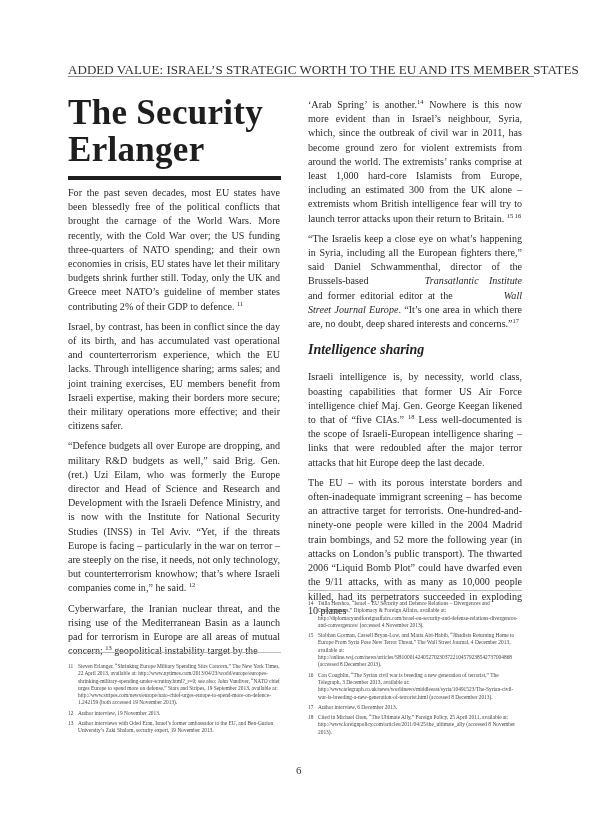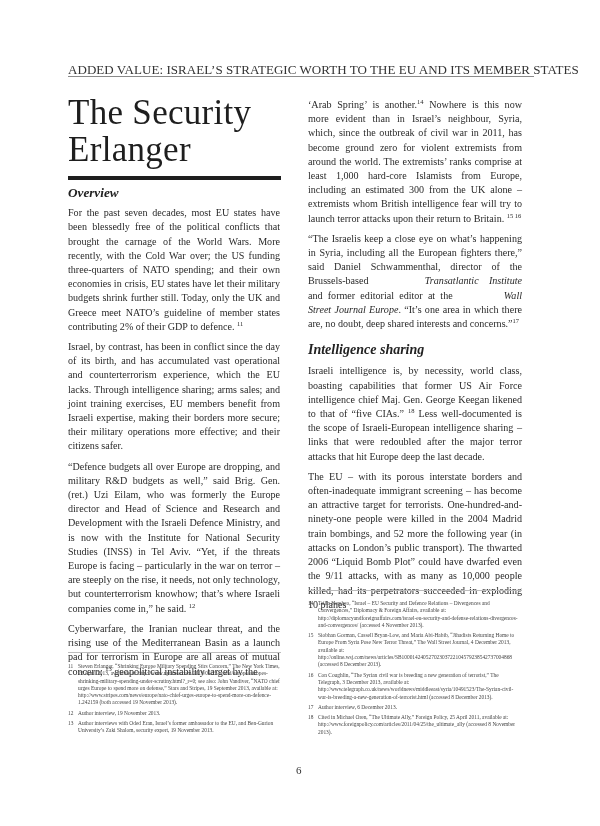--- a/index.html
+++ b/index.html
@@ -6,26 +6,26 @@
   body { width: 600px; height: 826px; position: relative; overflow: hidden;
          font-family: "Liberation Serif", "DejaVu Serif", serif; color: #2a2a2a; }
   .running-head { position: absolute; left: 68px; top: 62px; width: 466px;
          font-size: 13px; letter-spacing: 0.05px; color: #333; white-space: nowrap; }
   .head-rule { position: absolute; left: 68px; top: 76px; width: 466px; height: 1px; background: #8a8a8a; }
 
   .col { position: absolute; width: 212px; font-size: 10.1px; line-height: 14.2px; text-align: justify; }
   .col-left { left: 68px; top: 94px; }
   .col-right { left: 308px; top: 98px; width: 214px; }
 
-  .title { font-family: "Liberation Serif", "DejaVu Serif", serif; font-weight: normal; font-size: 35px;
+  .title { font-family: "Liberation Serif", "DejaVu Serif", serif; font-weight: bold; font-size: 35px;
            line-height: 37px; color: #1e1e1e; margin: 0; text-align: left; letter-spacing: 0.3px; }
   .title-bar { width: 213px; height: 4px; background: #1e1e1e; margin-top: 8px; margin-bottom: 6px; }
   .section-h { font-weight: bold; font-style: italic; font-size: 13.2px; color: #222;
                margin: 4px 0 6px 0; text-align: left; }
-  .section-h.right { font-size: 14px; margin: 12px 0 7px 0; }
+  .section-h.right { font-size: 14px; margin: 12px 0 13px 0; }
   p { margin: 0 0 6px 0; }
   sup { font-size: 6.5px; line-height: 0; vertical-align: 4px; }
   i { font-style: italic; margin-left: 46px; }
 
   .fn-rule { position: absolute; height: 1px; background: #bdbdbd; }
   .fn-rule.left { left: 68px; top: 652px; width: 213px; }
   .fn-rule.right { left: 308px; top: 590px; width: 214px; }
   .fn { position: absolute; font-size: 5.4px; line-height: 7.3px; color: #444; }
   .fn-left { left: 68px; top: 663px; width: 214px; }
   .fn-right { left: 308px; top: 600px; width: 214px; }
@@ -39,21 +39,20 @@
 
 <div class="running-head">ADDED VALUE: ISRAEL’S STRATEGIC WORTH TO THE EU AND ITS MEMBER STATES</div>
 <div class="head-rule"></div>
 
 <div class="col col-left">
   <h1 class="title">
     <span>The Security</span><br>
     <span>Erlanger</span>
   </h1>
   <div class="title-bar"></div>
-  <div class="section-h">Overview</div>
   <p><span>For the past seven decades, most EU states have been blessedly free of the political conflicts that brought the carnage of the World Wars. More recently, with the Cold War over; the US funding three-quarters of NATO spending; and their own economies in crisis, EU states have let their military budgets shrink further still. Today, only the UK and Greece meet NATO’s guideline of member states contributing 2% of their GDP to defence.</span> <sup>11</sup></p>
   <p><span>Israel, by contrast, has been in conflict since the day of its birth, and has accumulated vast operational and counterterrorism experience, which the EU lacks. Through intelligence sharing; arms sales; and joint training exercises, EU members benefit from Israeli expertise, making their borders more secure; their military operations more effective; and their citizens safer.</span></p>
   <p><span>“Defence budgets all over Europe are dropping, and military R&amp;D budgets as well,” said Brig. Gen. (ret.) Uzi Eilam, who was formerly the Europe director and Head of Science and Research and Development with the Israeli Defence Ministry, and is now with the Institute for National Security Studies (INSS) in Tel Aviv. “Yet, if the threats Europe is facing – particularly in the war on terror – are steeply on the rise, it needs, not only technology, but counterterrorism knowhow; that’s where Israeli companies come in,” he said.</span> <sup>12</sup></p>
   <p><span>Cyberwarfare, the Iranian nuclear threat, and the rising use of the Mediterranean Basin as a launch pad for terrorism in Europe are all areas of mutual concern;</span> <sup>13</sup><span> geopolitical instability target by the</span></p>
 </div>
 
 <div class="col col-right">
   <p><span>‘Arab Spring’ is another.</span><sup>14</sup><span> Nowhere is this now more evident than in Israel’s neighbour, Syria, which, since the outbreak of civil war in 2011, has become ground zero for violent extremists from around the world. The extremists’ ranks comprise at least 1,000 hard-core Islamists from Europe, including an estimated 300 from the UK alone – extremists whom British intelligence fear will try to launch terror attacks upon their return to Britain.</span> <sup>15 16</sup></p>
   <p><span>“The Israelis keep a close eye on what’s happening in Syria, including all the European fighters there,” said Daniel Schwammenthal, director of the Brussels-based </span><i>Transatlantic Institute</i><span> and former editorial editor at the </span><i>Wall Street Journal Europe</i><span>. “It’s one area in which there are, no doubt, deep shared interests and concerns.”</span><sup>17</sup></p>
   <div class="section-h right">Intelligence sharing</div>

